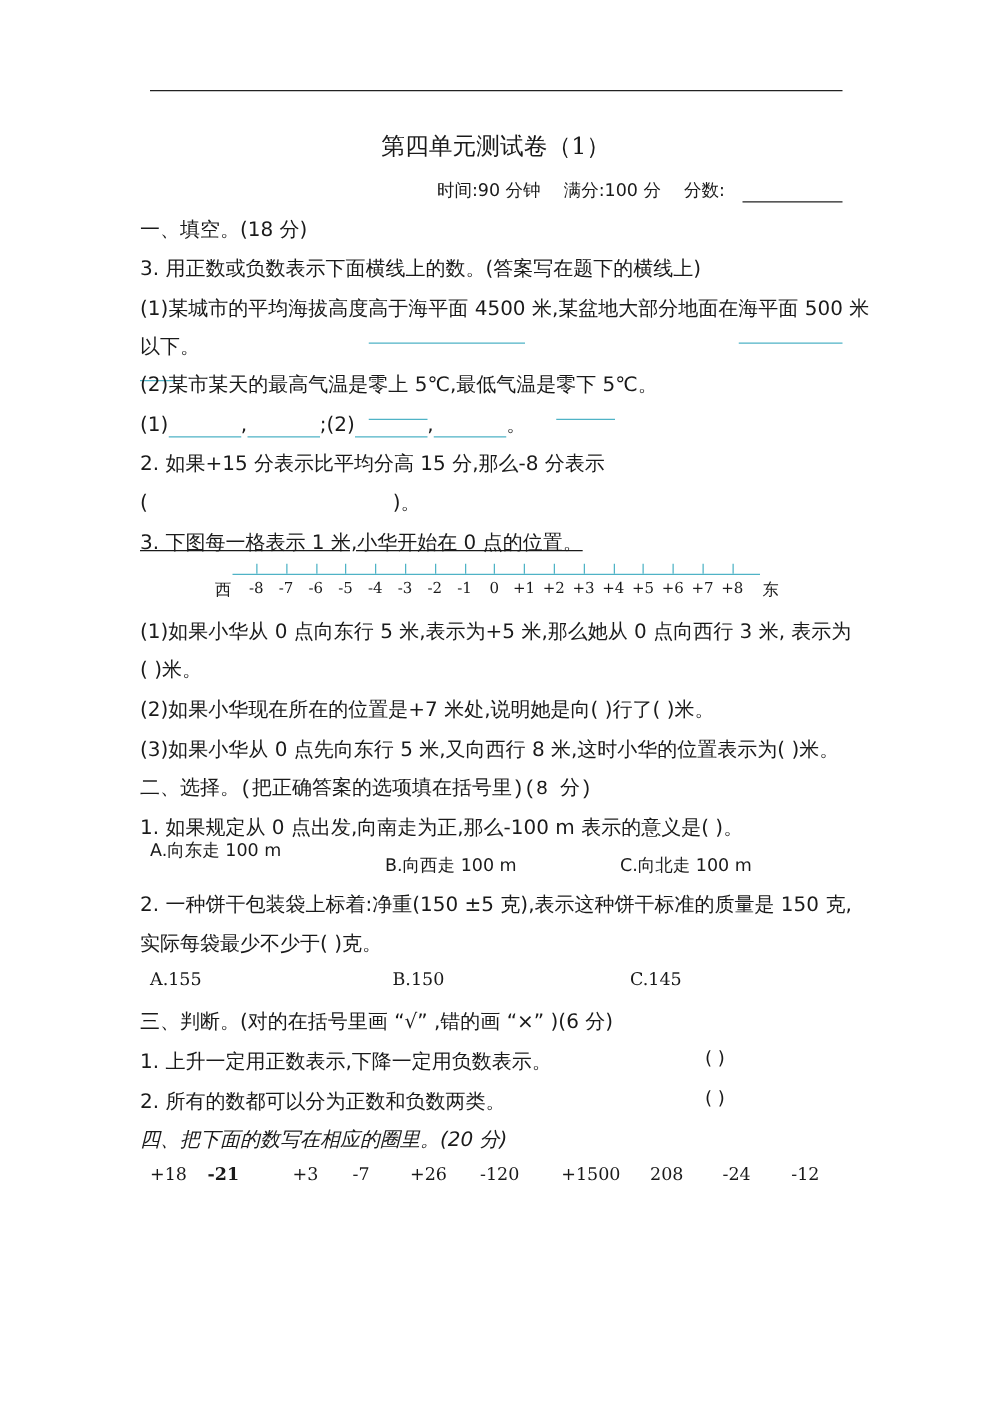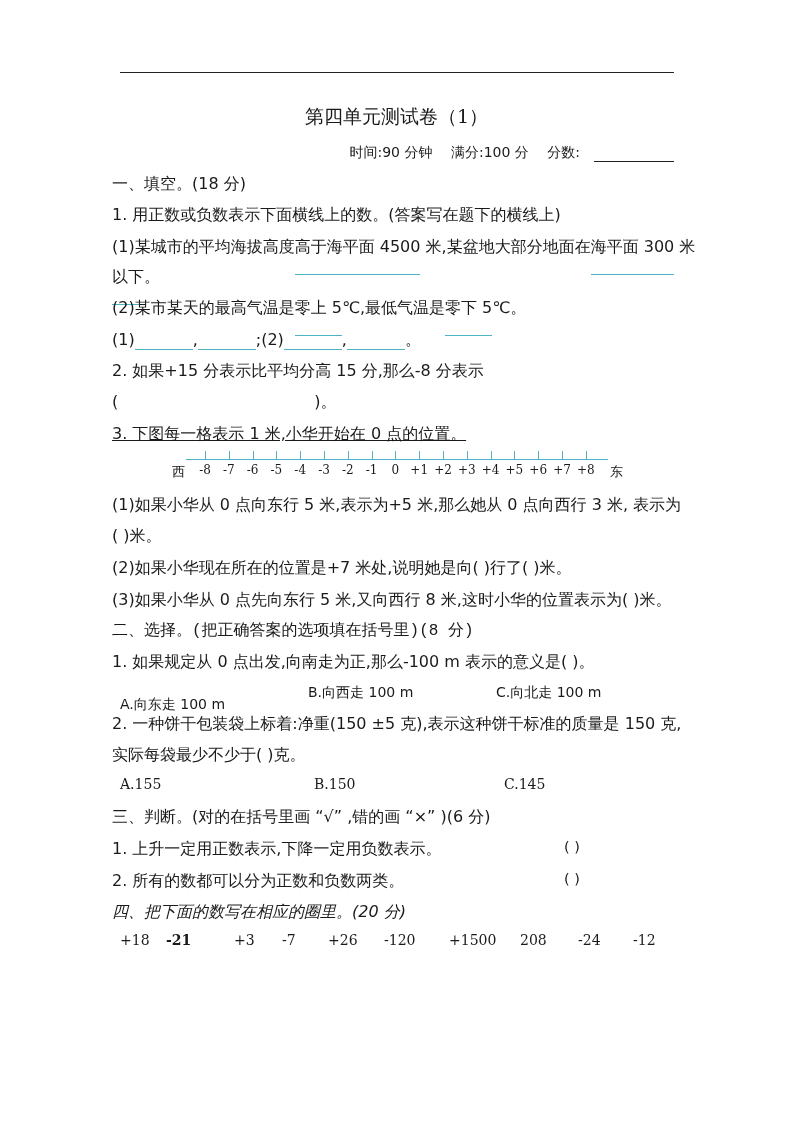--- a/index.html
+++ b/index.html
@@ -33,24 +33,24 @@
 
 <div class="abs title">第四单元测试卷（1）</div>
 
 <div class="abs meta">
   <span>时间:90 分钟</span>
   <span>满分:100 分</span>
   <span>分数:</span><span class="score-line"></span>
 </div>
 
 <div class="line" style="top:174px;">一、填空。(18 分)</div>
-<div class="line" style="top:205px;">1.  用正数或负数表示下面横线上的数。(答案写在题下的横线上)</div>
+<div class="line" style="top:205px;">3.  用正数或负数表示下面横线上的数。(答案写在题下的横线上)</div>
 
 <div class="line" style="top:237px;">
-  <span>(1)某城市的平均海拔高度</span><span class="ul">高于海平面 4500</span><span> 米,某盆地大部分地面在</span><span class="ul">海平面 300</span><span> 米</span>
+  <span>(1)某城市的平均海拔高度</span><span class="ul">高于海平面 4500</span><span> 米,某盆地大部分地面在</span><span class="ul">海平面 500</span><span> 米</span>
 </div>
 <div class="line" style="top:267px;">
   <span class="ul">以下</span><span>。</span>
 </div>
 
 <div class="line" style="top:298px;">
   <span>(2)某市某天的最高气温是</span><span class="ul">零上 5</span><span>℃,最低气温是</span><span class="ul">零下 5</span><span>℃。</span>
 </div>
 
 <div class="line" style="top:330px;">
@@ -106,21 +106,21 @@
     </div>
 </div>
 
 <div class="line" style="top:495px;">(1)如果小华从 0 点向东行 5 米,表示为+5 米,那么她从 0 点向西行 3 米, 表示为</div>
 <div class="line" style="top:526px;">(      )米。</div>
 <div class="line" style="top:558px;">(2)如果小华现在所在的位置是+7 米处,说明她是向(       )行了(       )米。</div>
 <div class="line" style="top:590px;">(3)如果小华从 0 点先向东行 5 米,又向西行 8 米,这时小华的位置表示为(       )米。</div>
 
 <div class="line" style="top:621px;font-family:Liberation Mono, monospace;">二、选择。(把正确答案的选项填在括号里)(8 分)</div>
 <div class="line" style="top:652px;">1.  如果规定从 0 点出发,向南走为正,那么-100  m 表示的意义是(       )。</div>
-<div class="opt" style="top:696px; left:120px;">A.向东走 100  m</div>
+<div class="opt" style="top:672px; left:120px;">A.向东走 100  m</div>
 <div class="opt" style="top:684px; left:308px;">B.向西走 100  m</div>
 <div class="opt" style="top:684px; left:496px;">C.向北走 100  m</div>
 
 <div class="line" style="top:714px;text-align:right;">2.  一种饼干包装袋上标着:净重(150 ±5 克),表示这种饼干标准的质量是 150 克,</div>
 <div class="line" style="top:745px;">实际每袋最少不少于(       )克。</div>
 <div class="opt num" style="top:776px; left:120px;">A.155</div>
 <div class="opt num" style="top:776px; left:314px;">B.150</div>
 <div class="opt num" style="top:776px; left:504px;">C.145</div>
 
 <div class="line" style="top:807px;">三、判断。(对的在括号里画 “√” ,错的画 “×” )(6 分)</div>

